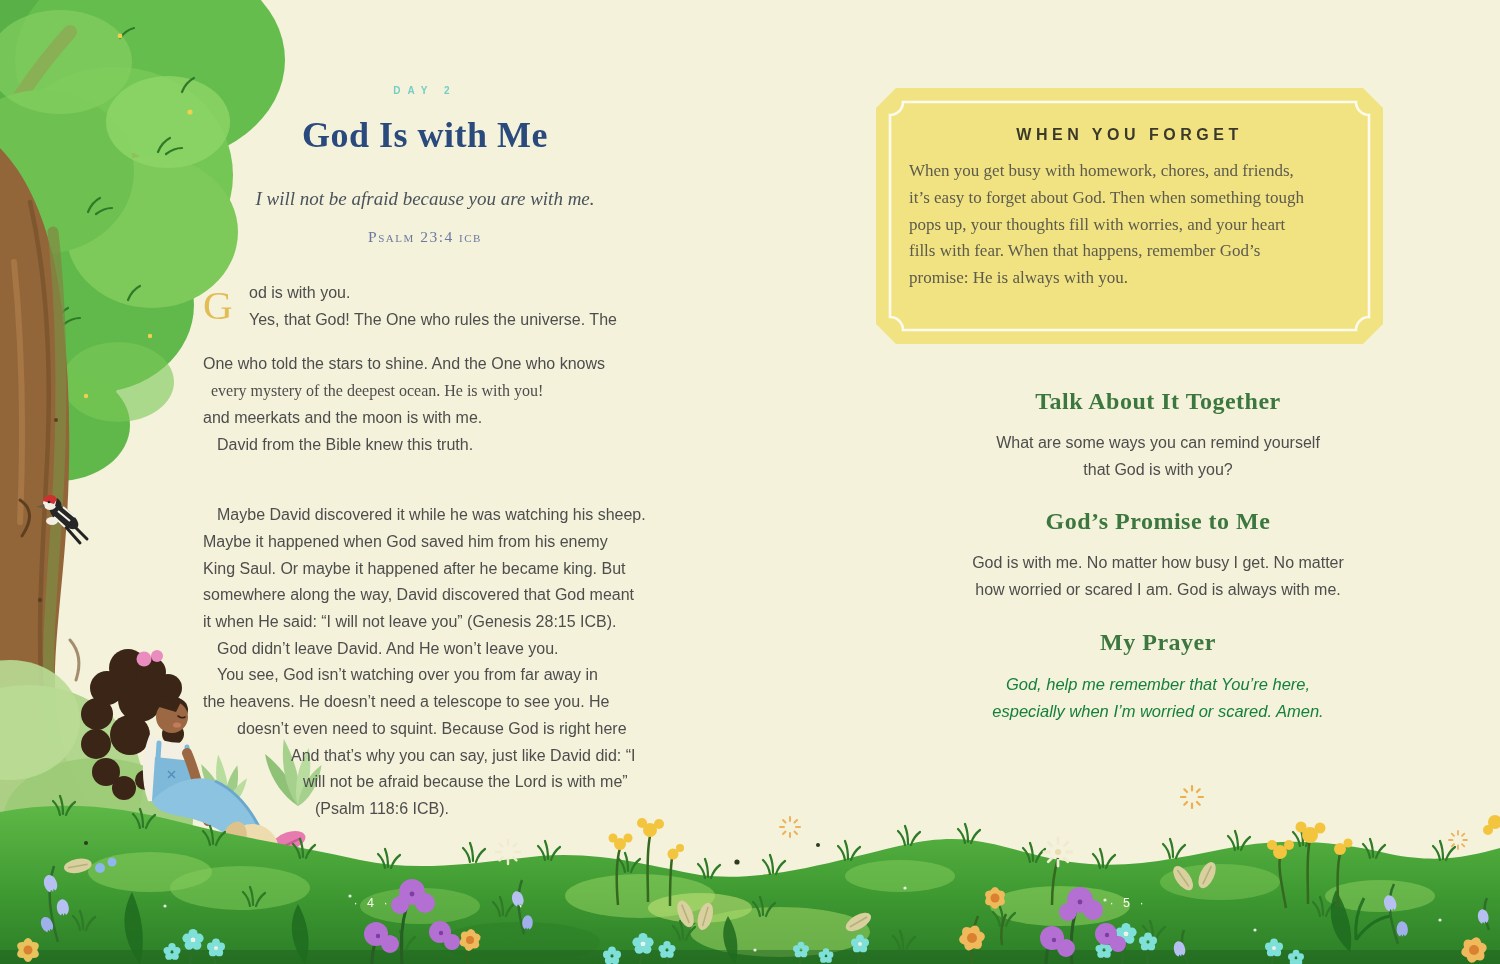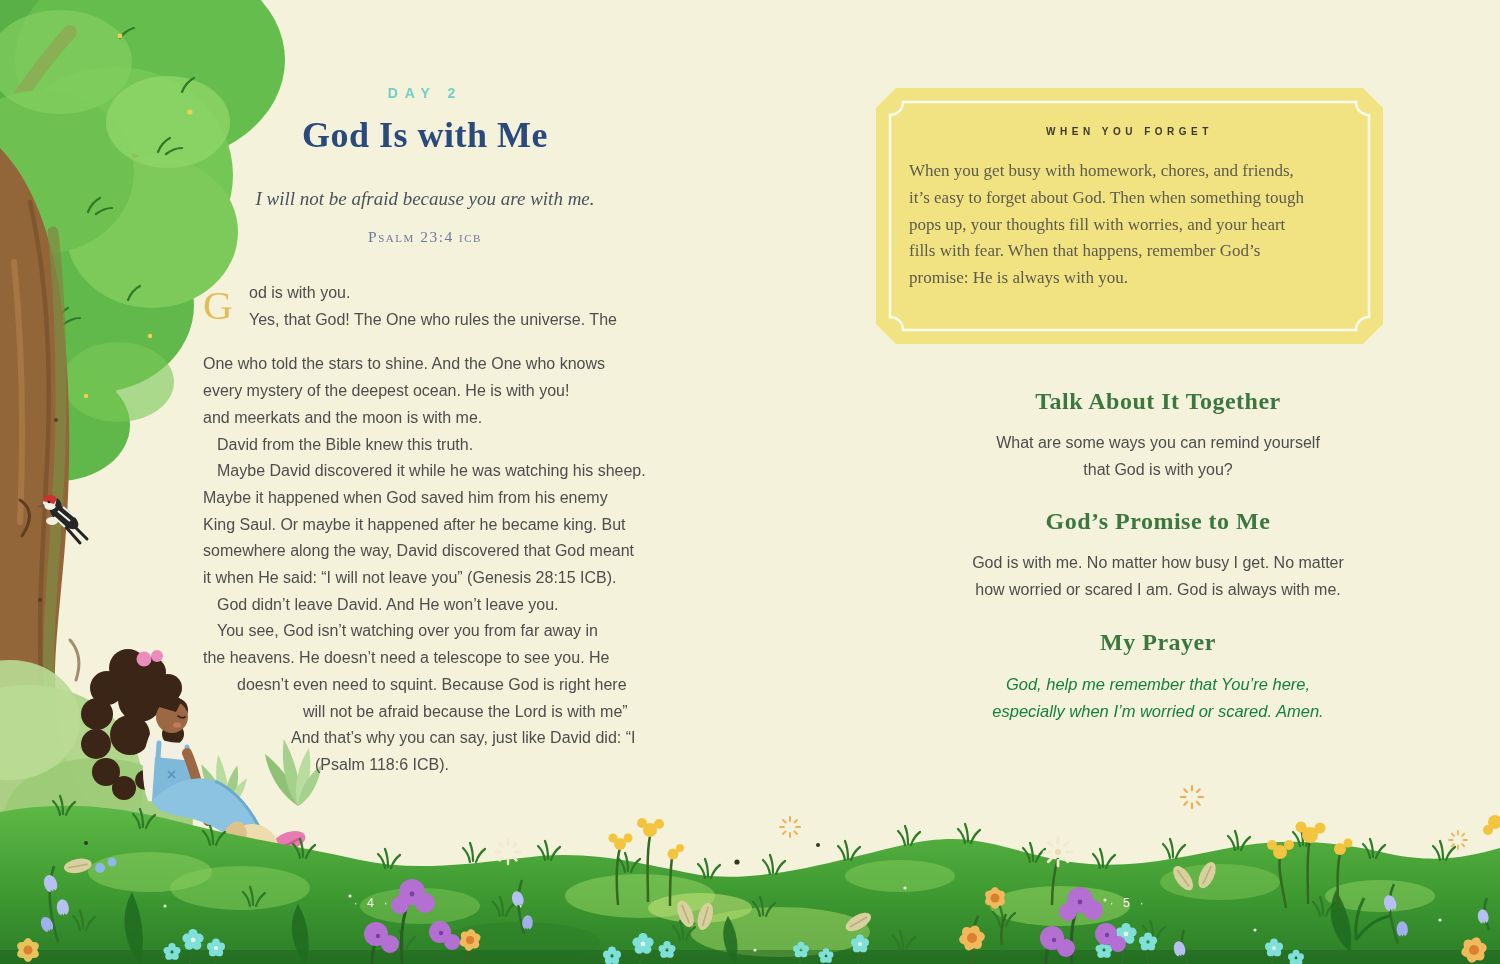--- a/index.html
+++ b/index.html
@@ -2,21 +2,21 @@
 <html><head>
 <meta charset="utf-8">
 <style>
   html,body{margin:0;padding:0;background:#e8e6d0;}
   .canvas{position:relative;width:1500px;height:964px;background:#f4f2da;overflow:hidden;
           font-family:"Liberation Sans","DejaVu Sans",sans-serif;}
   svg.art{position:absolute;left:0;top:0;z-index:0;}
   .txt{position:absolute;z-index:2;}
 
   
-  .kicker{left:195px;top:85px;width:460px;text-align:center;font-weight:700;font-size:14px;
+  .kicker{left:195px;top:85px;width:460px;text-align:center;font-weight:700;font-size:10px;
           letter-spacing:7px;color:#74cec6;}
   .title{left:195px;top:114px;width:460px;text-align:center;
          font-family:"Liberation Serif","DejaVu Serif",serif;font-weight:700;font-size:36px;
          color:#2a4a7d;letter-spacing:0.5px;}
   .verse{left:195px;top:188px;width:460px;text-align:center;
          font-family:"Liberation Serif","DejaVu Serif",serif;font-style:italic;font-size:19px;
          color:#4a525c;}
   .reference{left:195px;top:228px;width:460px;text-align:center;
          font-family:"Liberation Serif","DejaVu Serif",serif;font-variant:small-caps;
          font-size:15.5px;letter-spacing:1.5px;color:#6b79a1;}
@@ -26,21 +26,21 @@
            font-size:41px;line-height:40px;padding-top:5px;color:#e2bc55;}
   .pageno{z-index:3;width:90px;text-align:center;font-size:12.5px;letter-spacing:3px;
           color:#fbfbee;}
   .pageno.p4{left:327px;top:896px;}
   .pageno.p5{left:1083px;top:896px;}
 
   
   .callout{position:absolute;left:876px;top:88px;width:507px;height:256px;z-index:1;}
   .callout svg{position:absolute;left:0;top:0;}
   .callout-title{position:absolute;left:0;top:38px;width:100%;text-align:center;
-          font-weight:700;font-size:10px;letter-spacing:4.5px;color:#3a392c;}
+          font-weight:700;font-size:16px;letter-spacing:4.5px;color:#3a392c;}
   .callout-body{position:absolute;left:33px;top:70px;width:450px;
           font-family:"Liberation Serif","DejaVu Serif",serif;font-size:17px;
           line-height:26.8px;color:#5c5b4d;}
   .callout-body .line{white-space:nowrap;}
 
   
   .rsec{left:918px;width:480px;text-align:center;}
   .rsec .heading{font-family:"Liberation Serif","DejaVu Serif",serif;font-weight:700;
           font-size:24px;color:#3c7740;letter-spacing:0.5px;}
   .rsec .lines{margin-top:15px;font-size:16px;line-height:26.5px;color:#4d4d4d;}
@@ -473,34 +473,34 @@
   <div class="txt title">God Is with Me</div>
   <div class="txt verse">I will not be afraid because you are with me.</div>
   <div class="txt reference">Psalm 23:4 icb</div>
 
   <div class="txt body">
     <span class="dropcap">G</span>
     <div>
         <div class="line" style="margin-left: 0px;">od is with you.</div>
         <div class="line" style="margin-left: 12px;">Yes, that God! The One who rules the universe. The</div>
         <div class="line" style="margin-left: 0px; margin-top: 18px;">One who told the stars to shine. And the One who knows</div>
-        <div class="line" style="margin-left: 0px;">every mystery of the deepest ocean. He is with you!</div>
+        <div class="line" style="margin-left: 8px; font-family: Liberation Serif, serif;">every mystery of the deepest ocean. He is with you!</div>
         <div class="line" style="margin-left: 0px;">and meerkats and the moon is with me.</div>
         <div class="line" style="margin-left: 14px;">David from the Bible knew this truth.</div>
-        <div class="line" style="margin-left: 14px;">Maybe David discovered it while he was watching his sheep.</div>
+        <div class="line" style="margin-left: 14px; margin-top: 44px;">Maybe David discovered it while he was watching his sheep.</div>
         <div class="line" style="margin-left: 0px;">Maybe it happened when God saved him from his enemy</div>
         <div class="line" style="margin-left: 0px;">King Saul. Or maybe it happened after he became king. But</div>
         <div class="line" style="margin-left: 0px;">somewhere along the way, David discovered that God meant</div>
         <div class="line" style="margin-left: 0px;">it when He said: “I will not leave you” (Genesis 28:15 ICB).</div>
         <div class="line" style="margin-left: 14px;">God didn’t leave David. And He won’t leave you.</div>
         <div class="line" style="margin-left: 14px;">You see, God isn’t watching over you from far away in</div>
         <div class="line" style="margin-left: 0px;">the heavens. He doesn’t need a telescope to see you. He</div>
         <div class="line" style="margin-left: 34px;">doesn’t even need to squint. Because God is right here</div>
+        <div class="line" style="margin-left: 88px;">And that’s why you can say, just like David did: “I</div>
         <div class="line" style="margin-left: 100px;">will not be afraid because the Lord is with me”</div>
-        <div class="line" style="margin-left: 88px;">And that’s why you can say, just like David did: “I</div>
         <div class="line" style="margin-left: 112px;">(Psalm 118:6 ICB).</div>
       </div>
   </div>
 
   <div class="txt pageno p4">· 4 ·</div>
 
   <div class="callout">
     <svg width="507" height="256" viewBox="0 0 507 256">
       <polygon points="20,0 487,0 507,20 507,236 487,256 20,256 0,236 0,20" fill="#f2e382"></polygon>
       <path d="M27,14 H480 A13,13 0 0 0 493,27 V229 A13,13 0 0 0 480,242 H27

